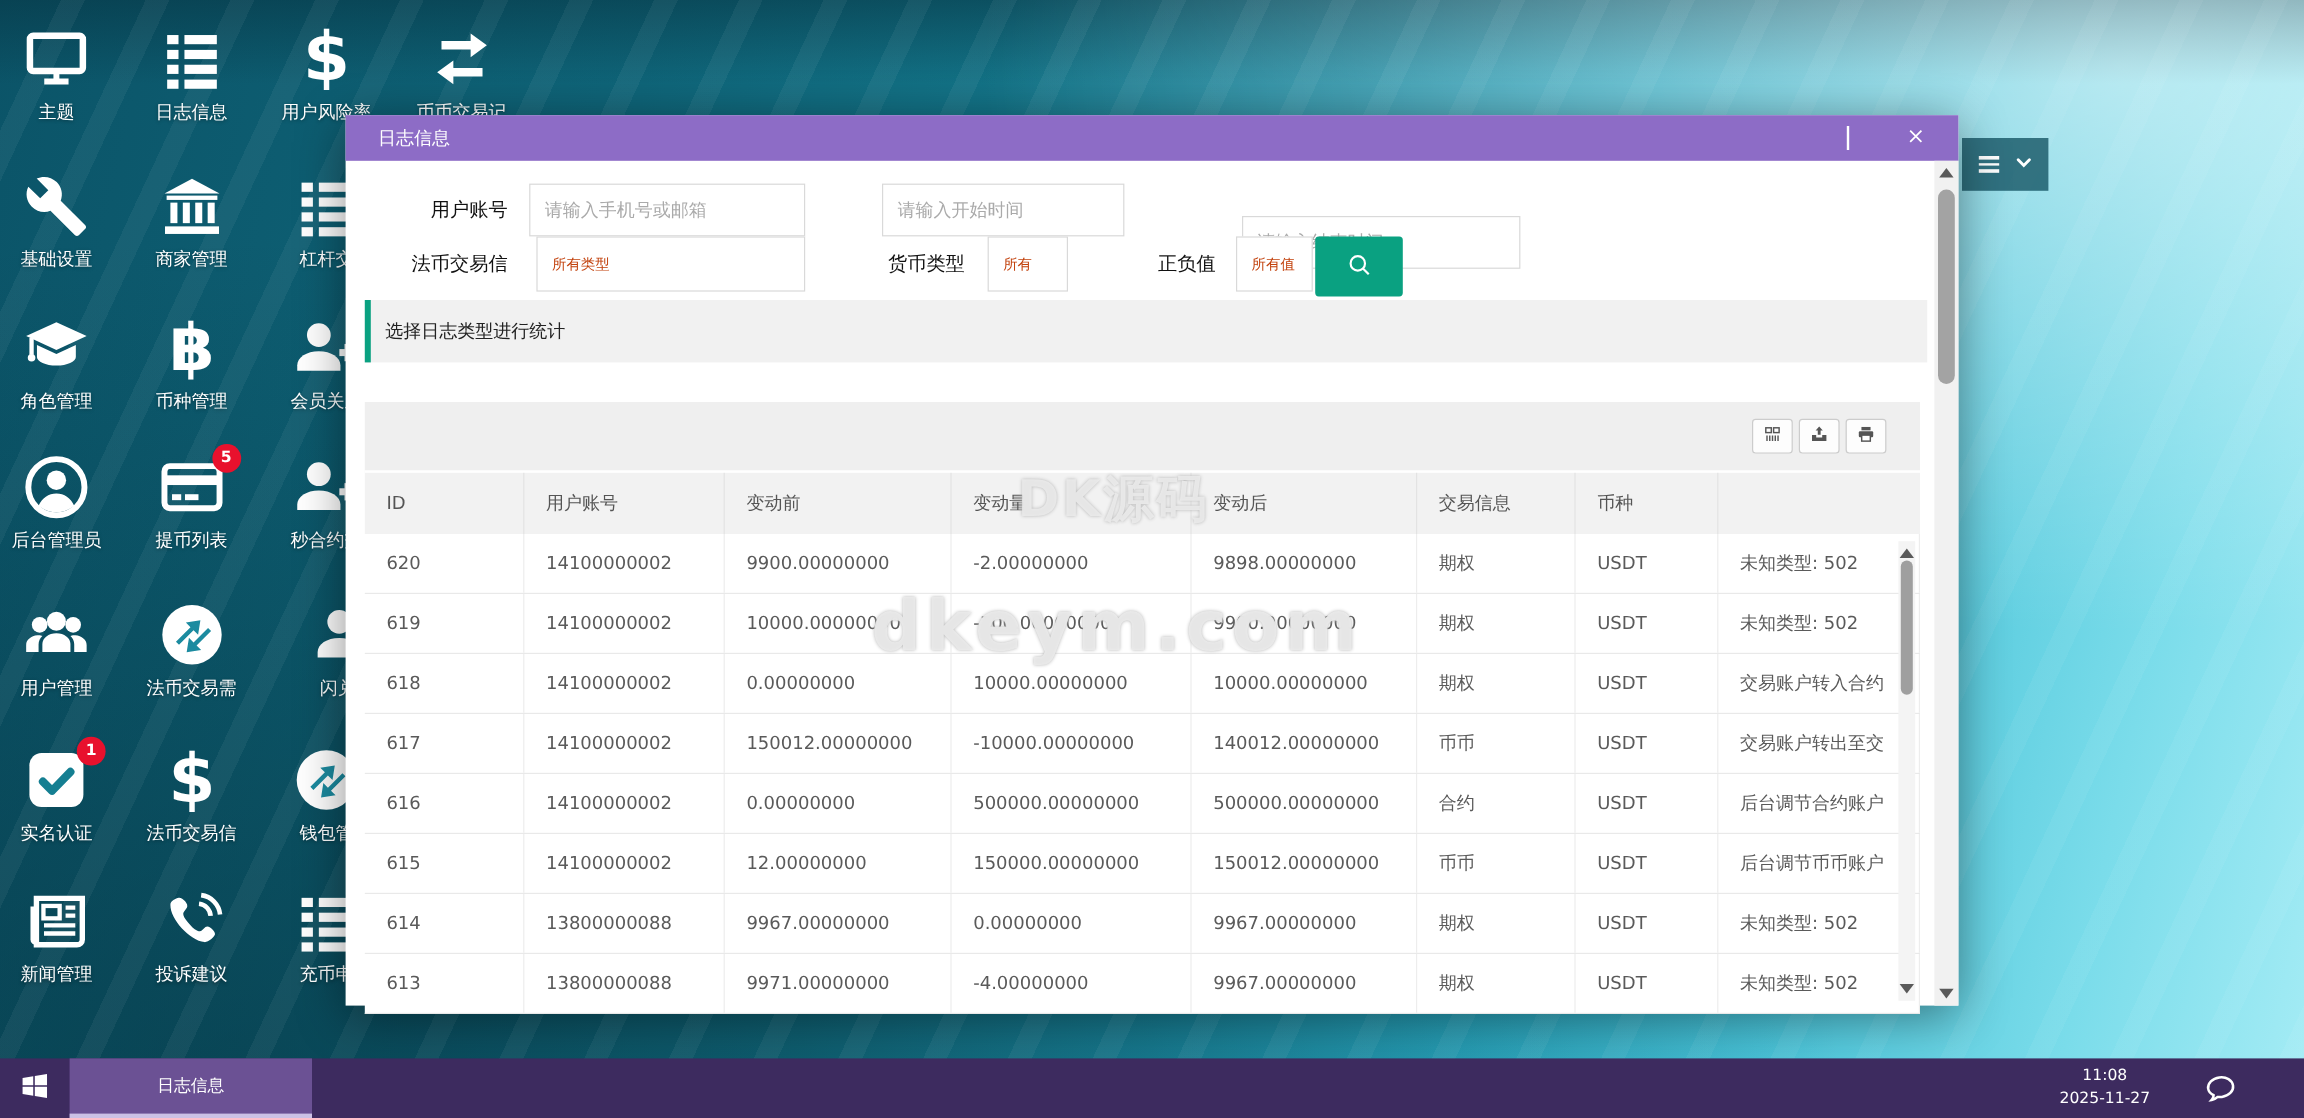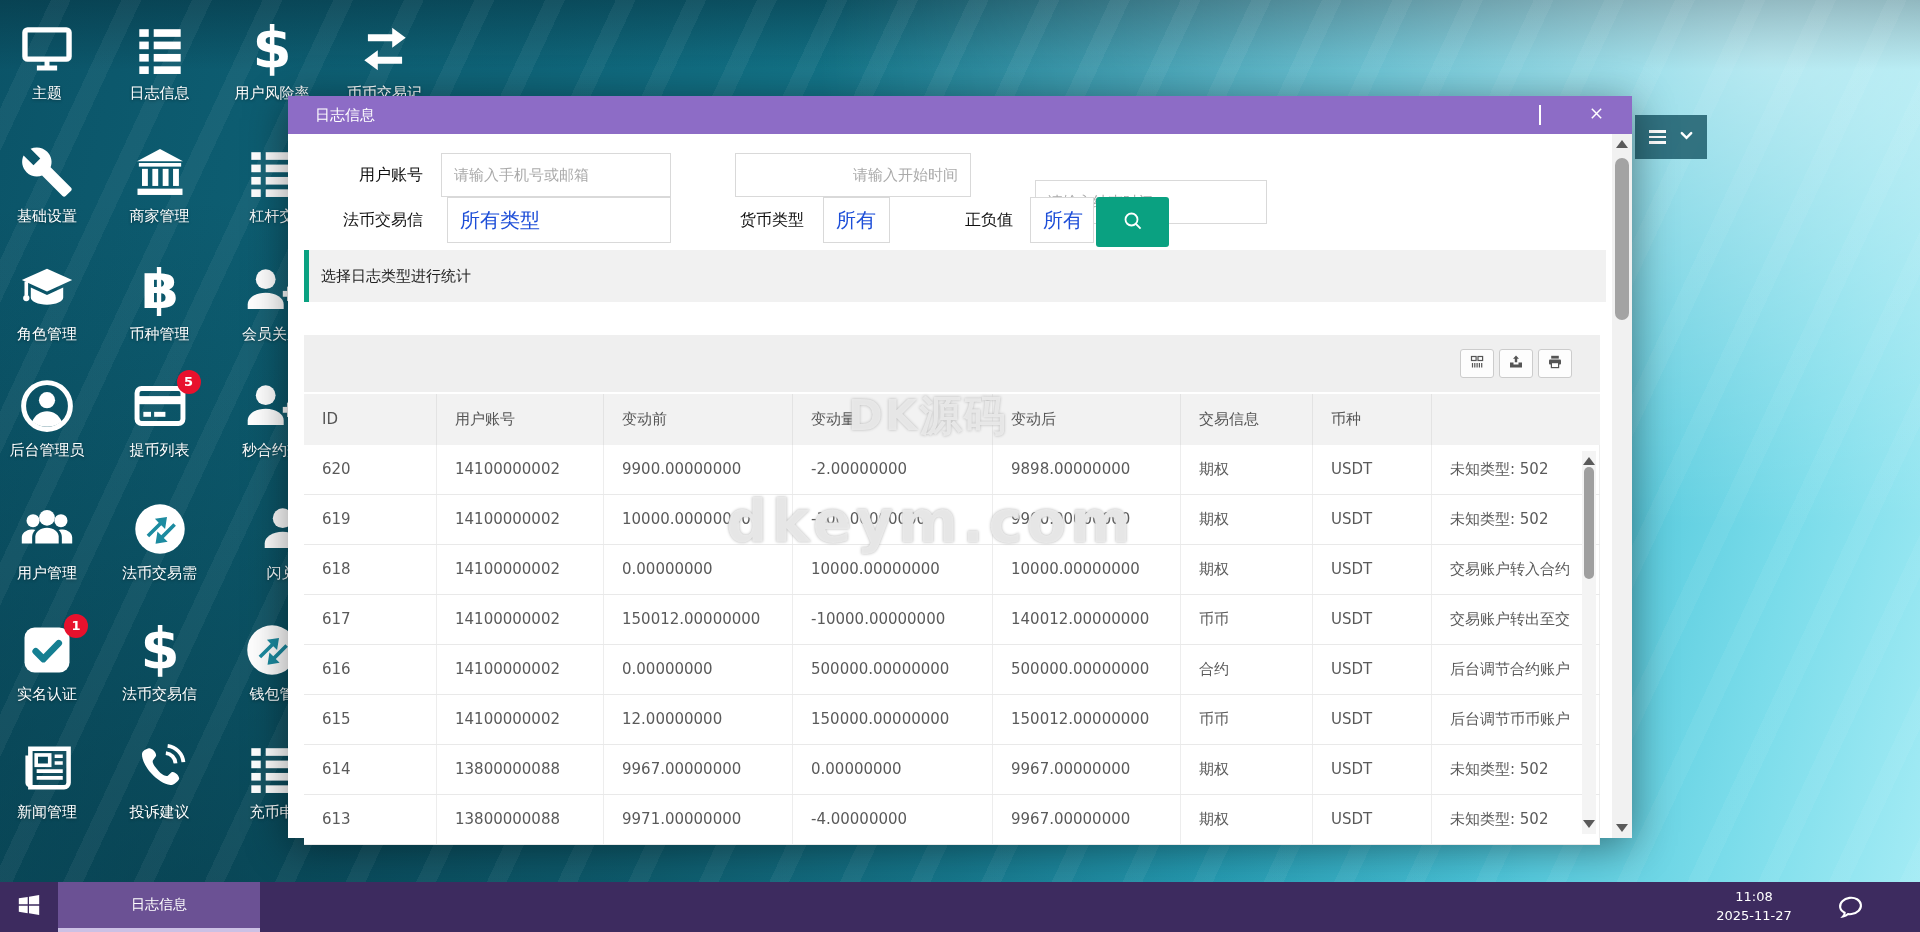--- a/index.html
+++ b/index.html
@@ -35,21 +35,21 @@
   .win-ctrls{position:absolute;right:8px;top:0;height:38px;display:flex;}
   .ctrl{width:56px;height:38px;display:flex;align-items:center;justify-content:center;cursor:pointer;}
   .ctrl .bar{width:16px;height:2px;background:#fff;}
   .ctrl .box{width:12px;height:12px;border:1.5px solid #fff;}
   .ctrl svg{width:15px;height:15px;}
   .f-label{position:absolute;font-size:16px;color:#111;text-align:right;}
   .f-input{position:absolute;height:44px;box-sizing:border-box;border:1px solid #d9d9d9;background:#fff;
     padding:0 12px;font-size:15px;color:#333;font-family:inherit;}
   .f-input::placeholder{color:#aaa;}
   .f-select{position:absolute;height:46px;box-sizing:border-box;border:1px solid #d9d9d9;background:#fff;
-    line-height:44px;padding-left:12px;font-size:20px;color:#1d4ed8;cursor:pointer;}
+    line-height:44px;padding-left:12px;font-size:12px;color:#c2410c;cursor:pointer;}
   .search-btn{position:absolute;left:808px;top:101px;width:73px;height:50px;background:#0AA181;border:none;
     border-radius:3px;display:flex;align-items:center;justify-content:center;cursor:pointer;}
   .search-btn svg{width:24px;height:24px;}
   .notice{position:absolute;left:16px;top:154px;width:1302px;height:52px;box-sizing:border-box;background:#f1f1f1;
     border-left:5px solid #0AA181;line-height:52px;padding-left:12px;font-size:15px;color:#222;}
   .toolbar{position:absolute;left:16px;top:239px;width:1296px;height:57px;background:#efefef;
     display:flex;align-items:center;justify-content:flex-end;padding-right:28px;box-sizing:border-box;gap:5px;}
   .tool-btn{width:32px;height:27px;background:#fdfdfd;border:1px solid #ccc;border-radius:3px;
     display:flex;align-items:center;justify-content:center;cursor:pointer;}
   .tool-btn svg{width:16px;height:16px;}
@@ -365,21 +365,21 @@
         <span class="ctrl">
           <span><svg viewBox="0 0 16 16">
               <path d="M3 3l10 10M13 3L3 13" stroke="#fff" stroke-width="1.6"></path>
             </svg></span>
         </span>
       </span>
   </div>
 
   <div class="f-label" style="left:0;width:135px;top:57px;height:44px;line-height:44px;">用户账号</div>
   <input class="f-input" style="left: 153px; top: 57px; width: 230px;" placeholder="请输入手机号或邮箱">
-  <input class="f-input" style="left: 447px; top: 57px; width: 236px; text-align: right;" placeholder="请输入开始时间">
+  <input class="f-input" style="left: 447px; top: 57px; width: 202px;" placeholder="请输入开始时间">
   <input class="f-input" style="left: 747px; top: 57px; width: 232px; margin-top: 27px;" placeholder="请输入结束时间">
 
   <div class="f-label" style="left:0;width:135px;top:101px;height:46px;line-height:46px;">法币交易信</div>
   <div class="f-select" style="left:159px;top:101px;width:224px;">所有类型</div>
   <div class="f-label" style="left:380px;width:136px;top:101px;height:46px;line-height:46px;">货币类型</div>
   <div class="f-select" style="left:535px;top:101px;width:67px;">所有</div>
   <div class="f-label" style="left:590px;width:135px;top:101px;height:46px;line-height:46px;">正负值</div>
   <div class="f-select" style="left:742px;top:101px;width:64px;">所有值</div>
 
   <button class="search-btn">

